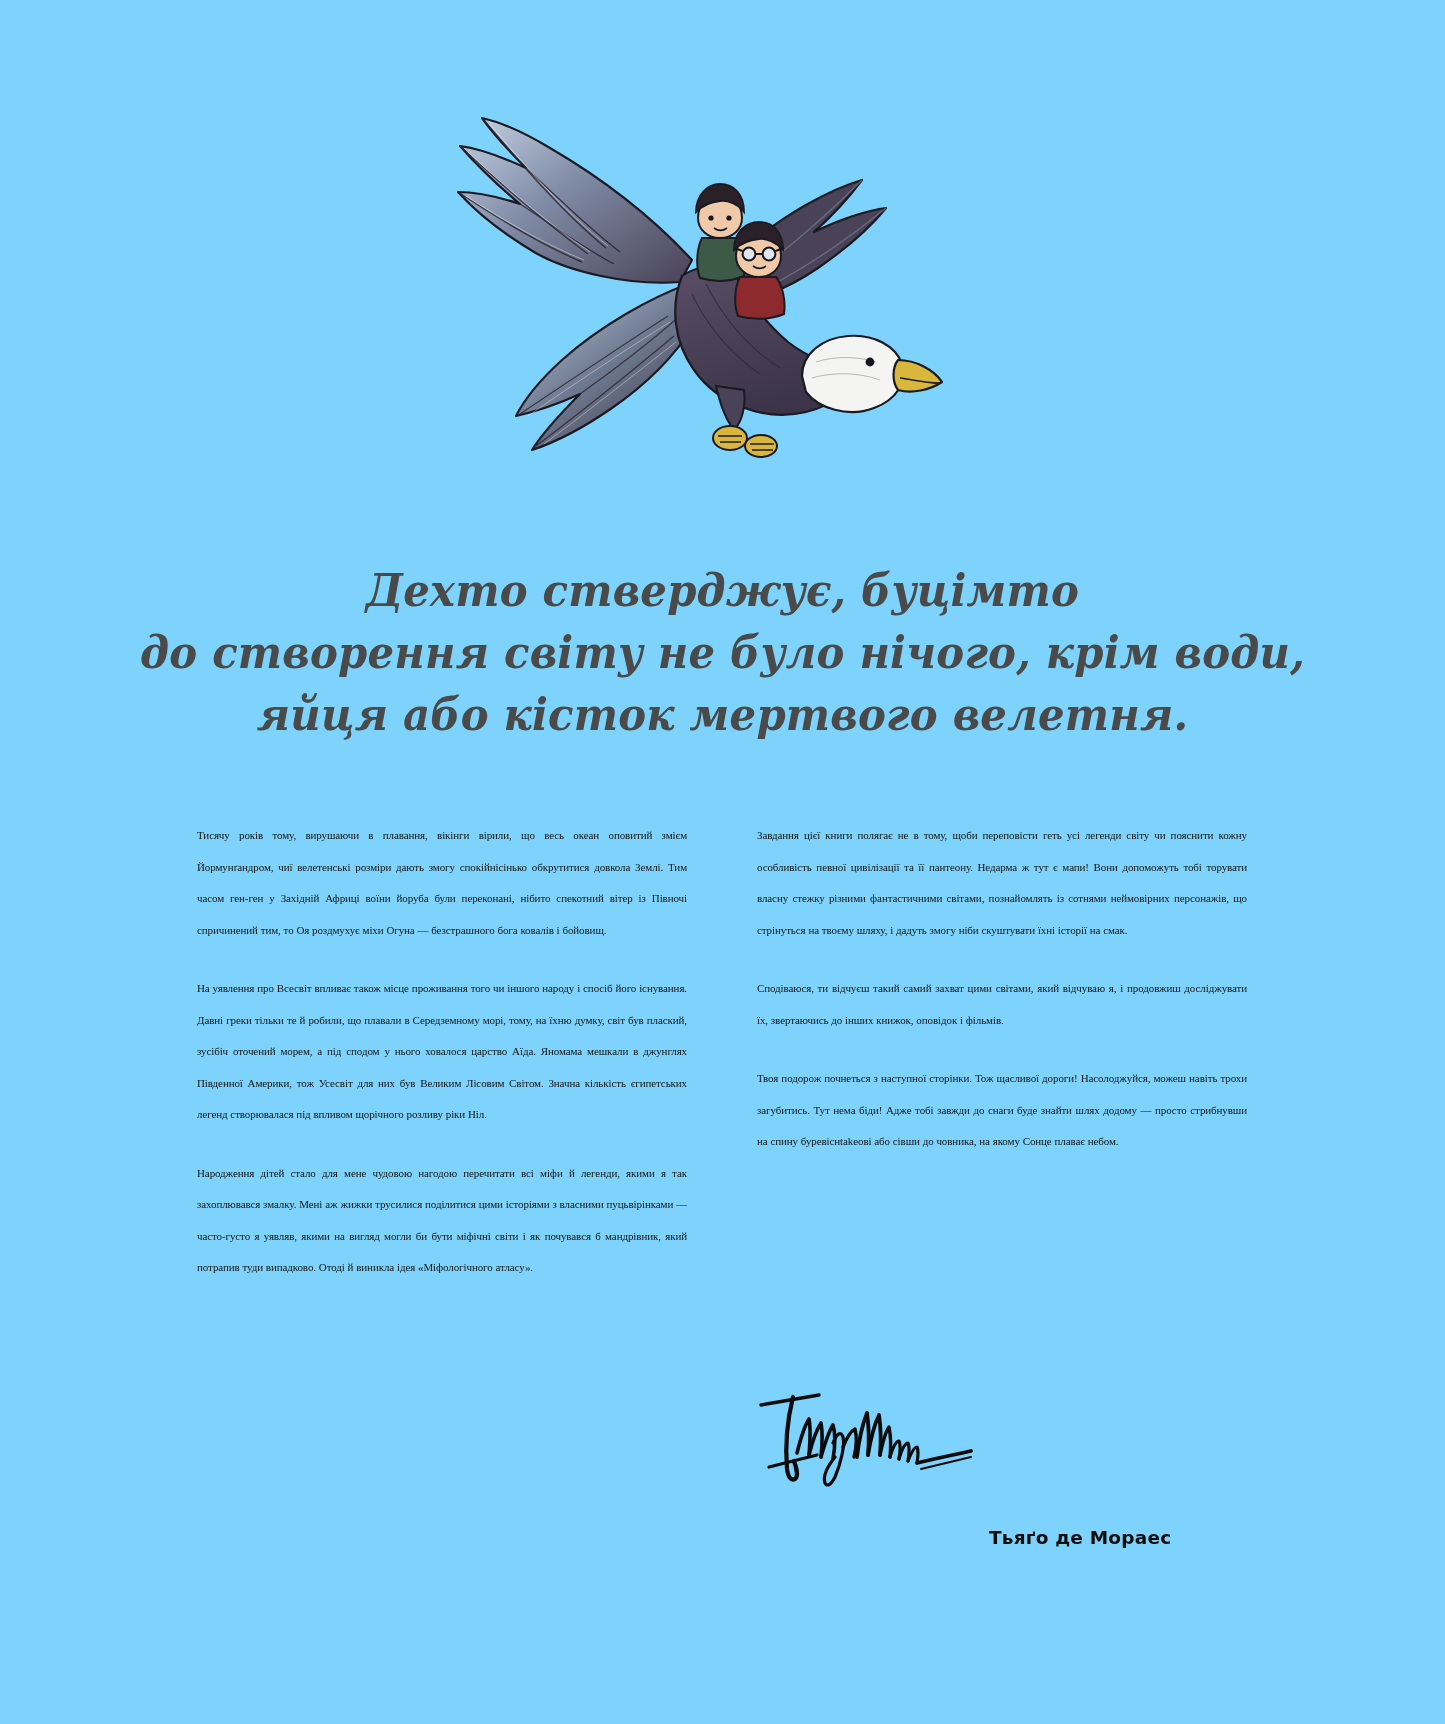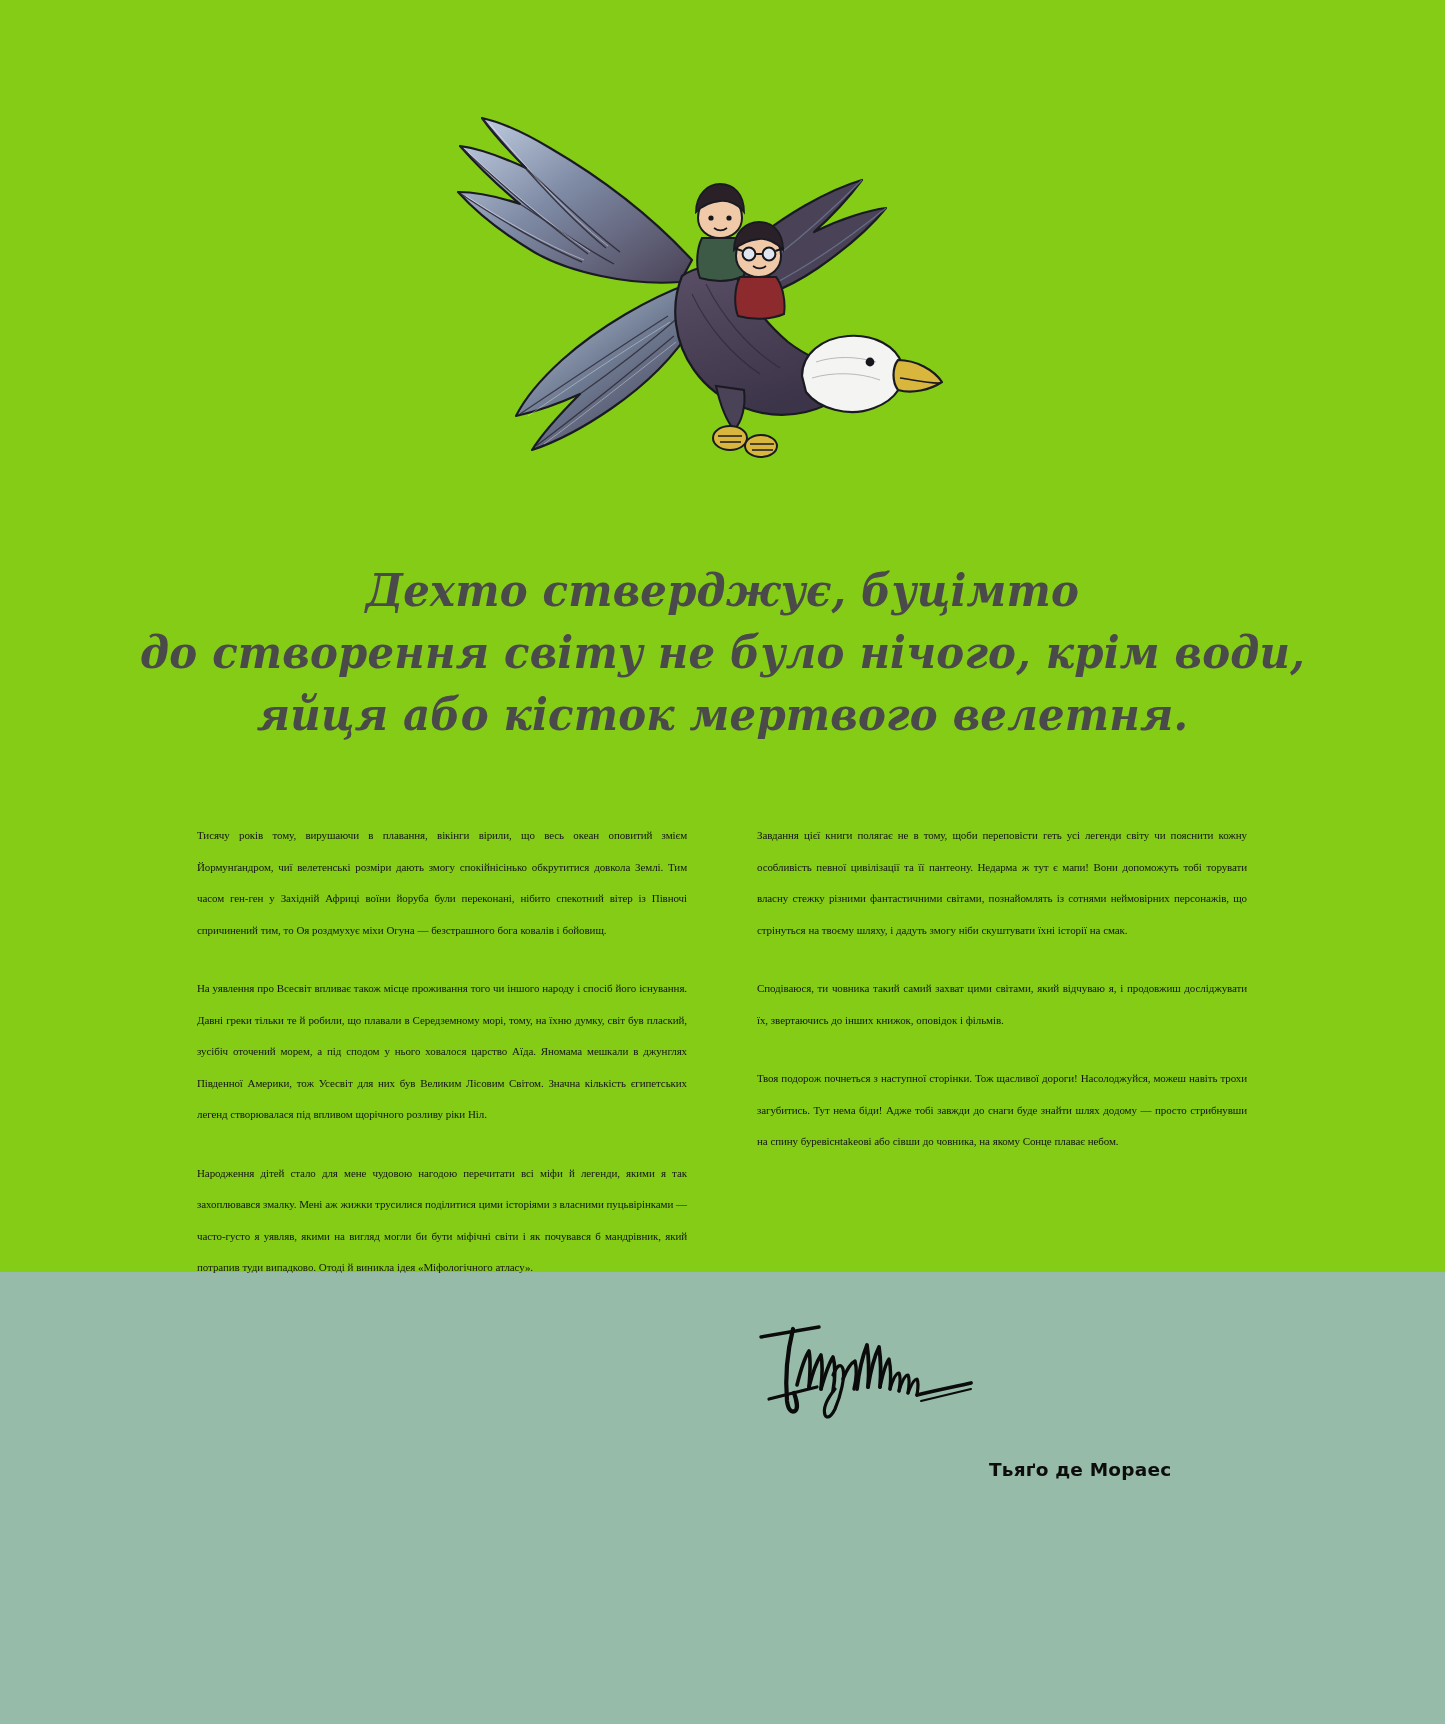--- a/index.html
+++ b/index.html
@@ -11,22 +11,22 @@
     height: 1724px;
     background: #96bba9;
     font-family: "Liberation Sans", sans-serif;
     overflow: hidden;
     position: relative;
   }
 
   .page {
     position: relative;
     width: 1445px;
-    height: 1272px;
-    background: #84cc16;
+    height: 1724px;
+    background: #7dd3fc;
   }
 
   
   .illustration {
     position: absolute;
     left: 430px;
     top: 70px;
     width: 530px;
     height: 400px;
   }
@@ -83,21 +83,21 @@
   }
   .col p:last-child {
     margin-bottom: 0;
     margin-top: 12px;
   }
 
   
   .signature-block {
     position: absolute;
     left: 757px;
-    top: 1317px;
+    top: 1385px;
     width: 500px;
   }
   .signature {
     width: 260px;
     height: 110px;
   }
   .signature svg { display: block; width: 100%; height: 100%; }
 
   .author-name {
     margin-top: 32px;
@@ -254,21 +254,21 @@
   </div>
 
   <div class="columns">
     <div class="col">
       <p>Тисячу років тому, вирушаючи в плавання, вікінги вірили, що весь океан оповитий змієм Йормунґандром, чиї велетенські розміри дають змогу спокійнісінько обкрутитися довкола Землі. Тим часом ген-ген у Західній Африці воїни йоруба були переконані, нібито спекотний вітер із Півночі спричинений тим, то Оя роздмухує міхи Огуна — безстрашного бога ковалів і бойовищ.</p>
       <p>На уявлення про Всесвіт впливає також місце проживання того чи іншого народу і спосіб його існування. Давні греки тільки те й робили, що плавали в Середземному морі, тому, на їхню думку, світ був плаский, зусібіч оточений морем, а під сподом у нього ховалося царство Аїда. Яномама мешкали в джунглях Південної Америки, тож Усесвіт для них був Великим Лісовим Світом. Значна кількість єгипетських легенд створювалася під впливом щорічного розливу ріки Ніл.</p>
       <p>Народження дітей стало для мене чудовою нагодою перечитати всі міфи й легенди, якими я так захоплювався змалку. Мені аж жижки трусилися поділитися цими історіями з власними пуцьвірінками — часто-густо я уявляв, якими на вигляд могли би бути міфічні світи і як почувався б мандрівник, який потрапив туди випадково. Отоді й виникла ідея «Міфологічного атласу».</p>
     </div>
     <div class="col">
       <p>Завдання цієї книги полягає не в тому, щоби переповісти геть усі легенди світу чи пояснити кожну особливість певної цивілізації та її пантеону. Недарма ж тут є мапи! Вони допоможуть тобі торувати власну стежку різними фантастичними світами, познайомлять із сотнями неймовірних персонажів, що стрінуться на твоєму шляху, і дадуть змогу ніби скуштувати їхні історії на смак.</p>
-      <p>Сподіваюся, ти човника такий самий захват цими світами, який відчуваю я, і продовжиш досліджувати їх, звертаючись до інших книжок, оповідок і фільмів.</p>
+      <p>Сподіваюся, ти відчуєш такий самий захват цими світами, який відчуваю я, і продовжиш досліджувати їх, звертаючись до інших книжок, оповідок і фільмів.</p>
       <p>Твоя подорож почнеться з наступної сторінки. Тож щасливої дороги! Насолоджуйся, можеш навіть трохи загубитись. Тут нема біди! Адже тобі завжди до снаги буде знайти шлях додому — просто стрибнувши на спину буревіснtakeові або сівши до човника, на якому Сонце плаває небом.</p>
     </div>
   </div>
 
   <div class="signature-block">
     <div class="signature">
       <svg viewBox="0 0 260 110" xmlns="http://www.w3.org/2000/svg">
         <g fill="none" stroke="#0b0b0b" stroke-linecap="round" stroke-linejoin="round">
 
           <path d="M4 20 L62 10" stroke-width="3.4"></path>

